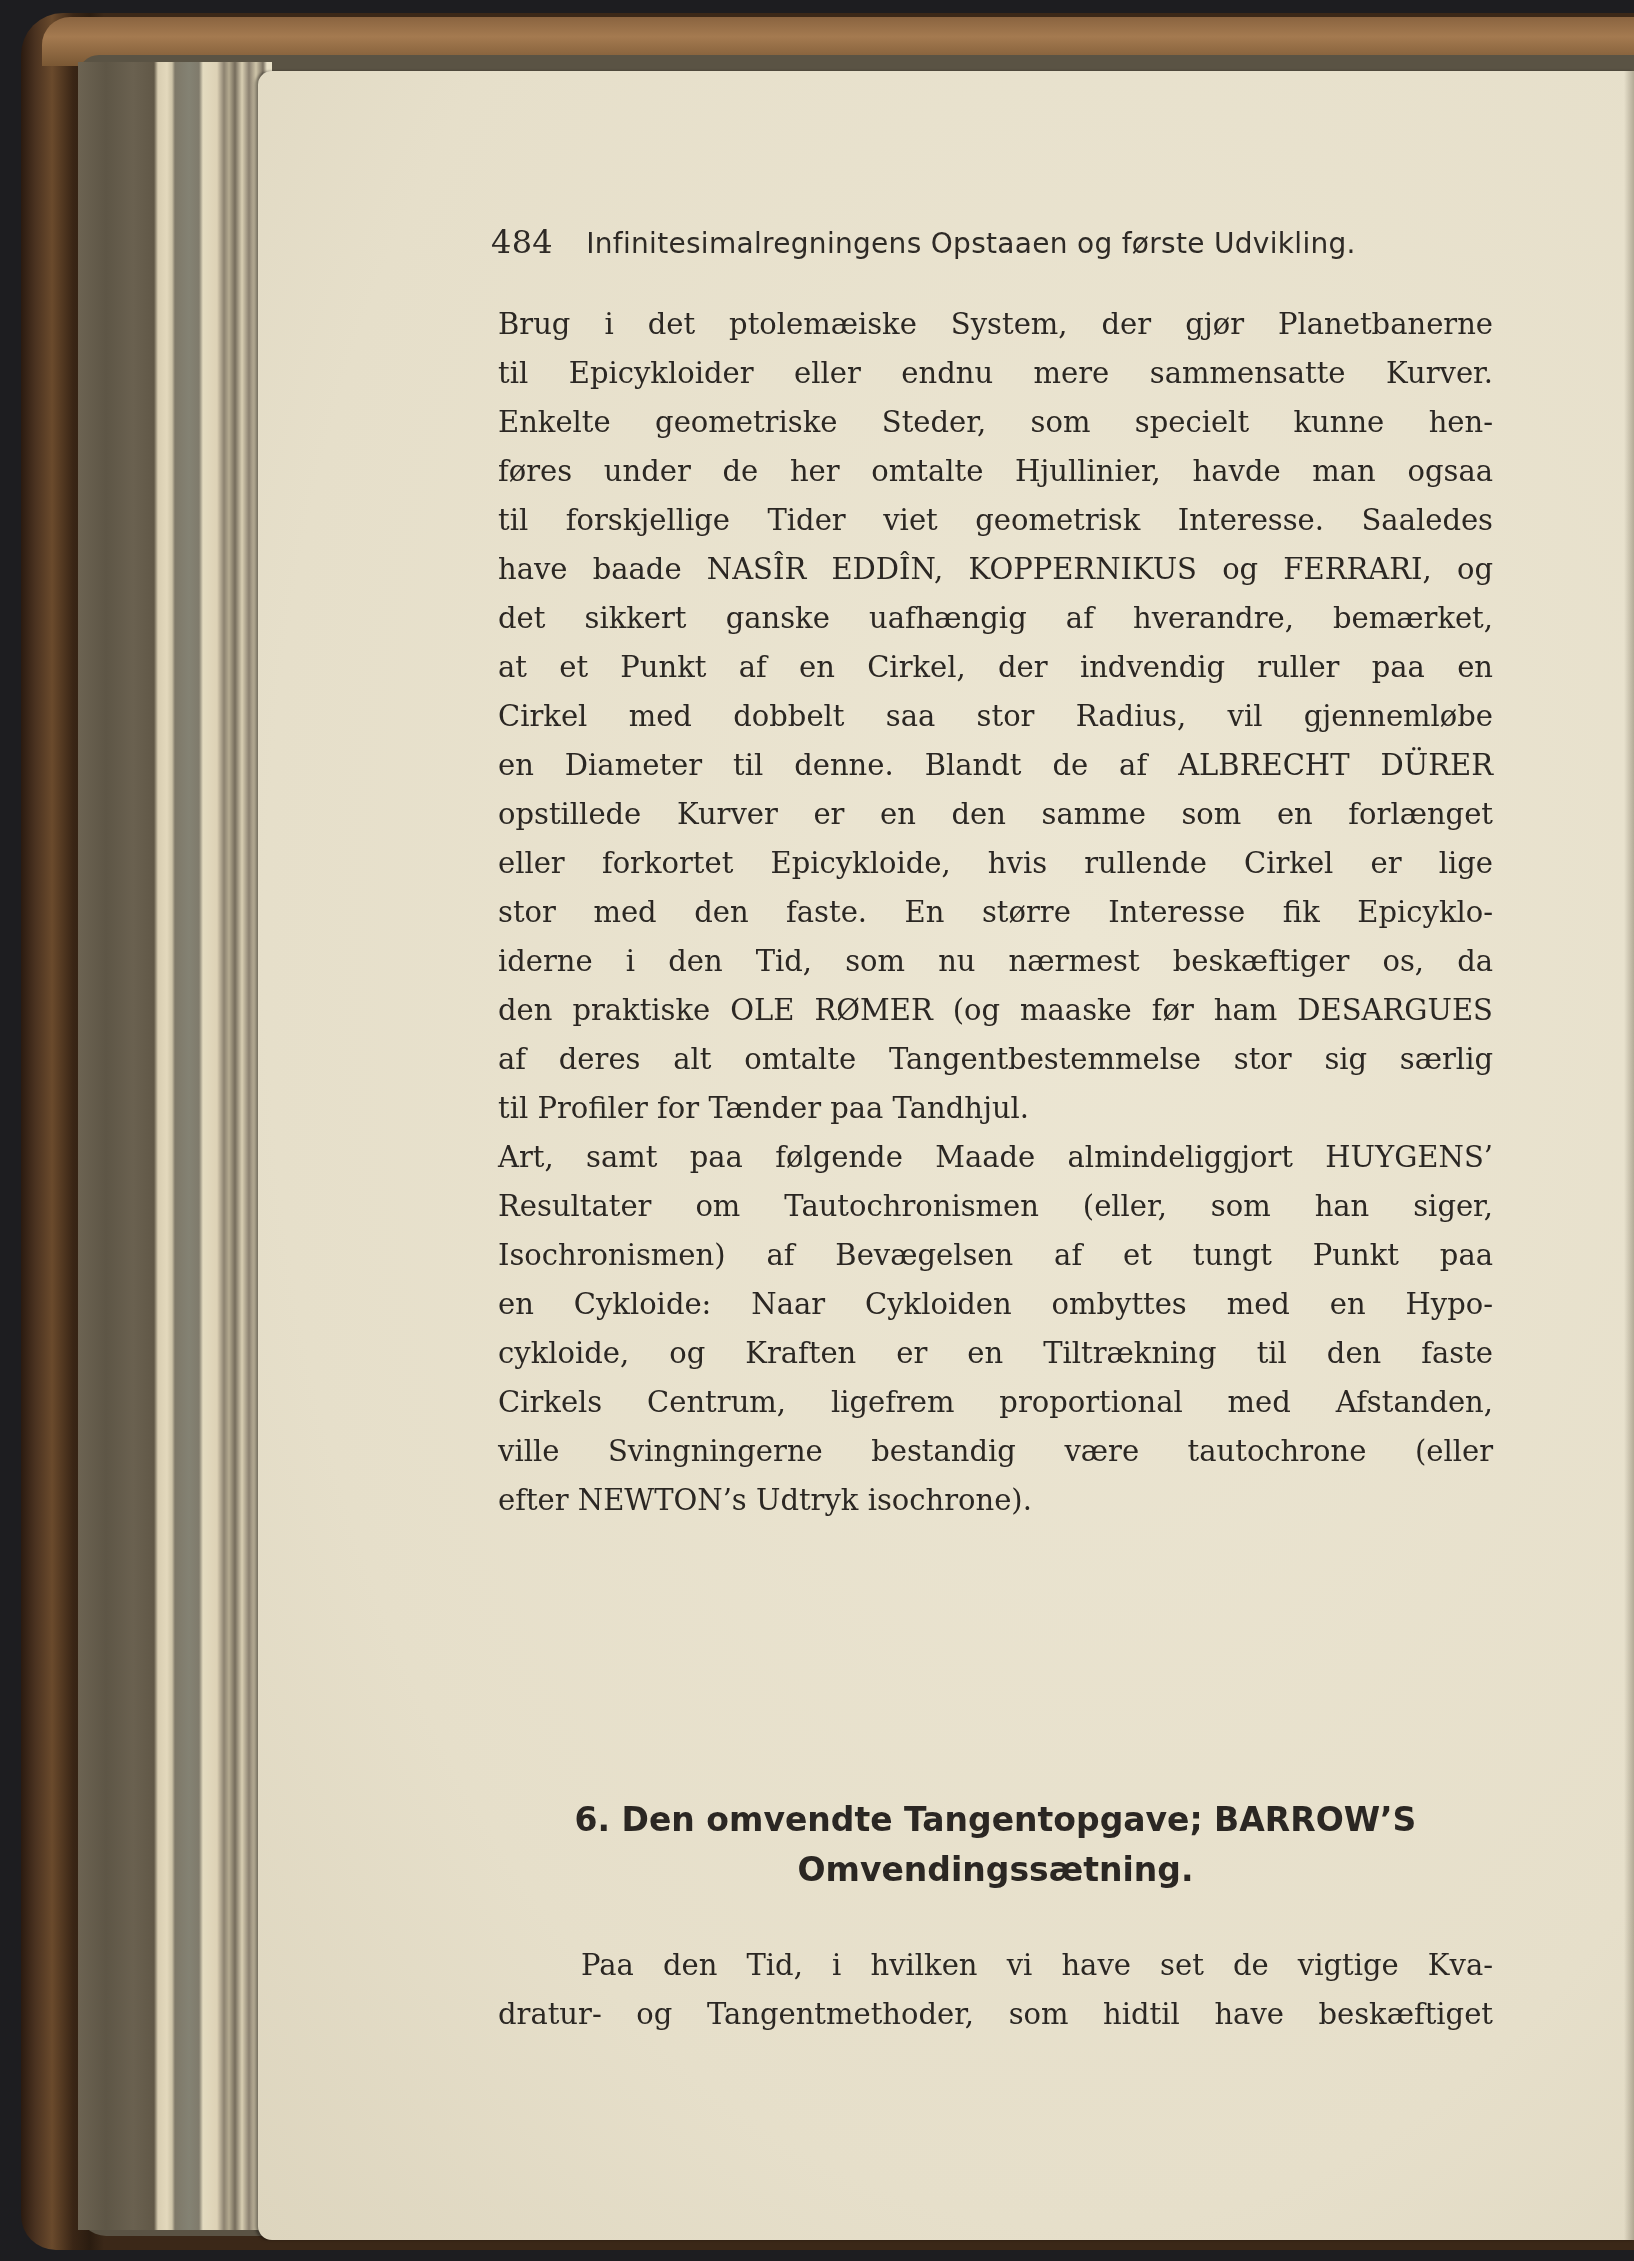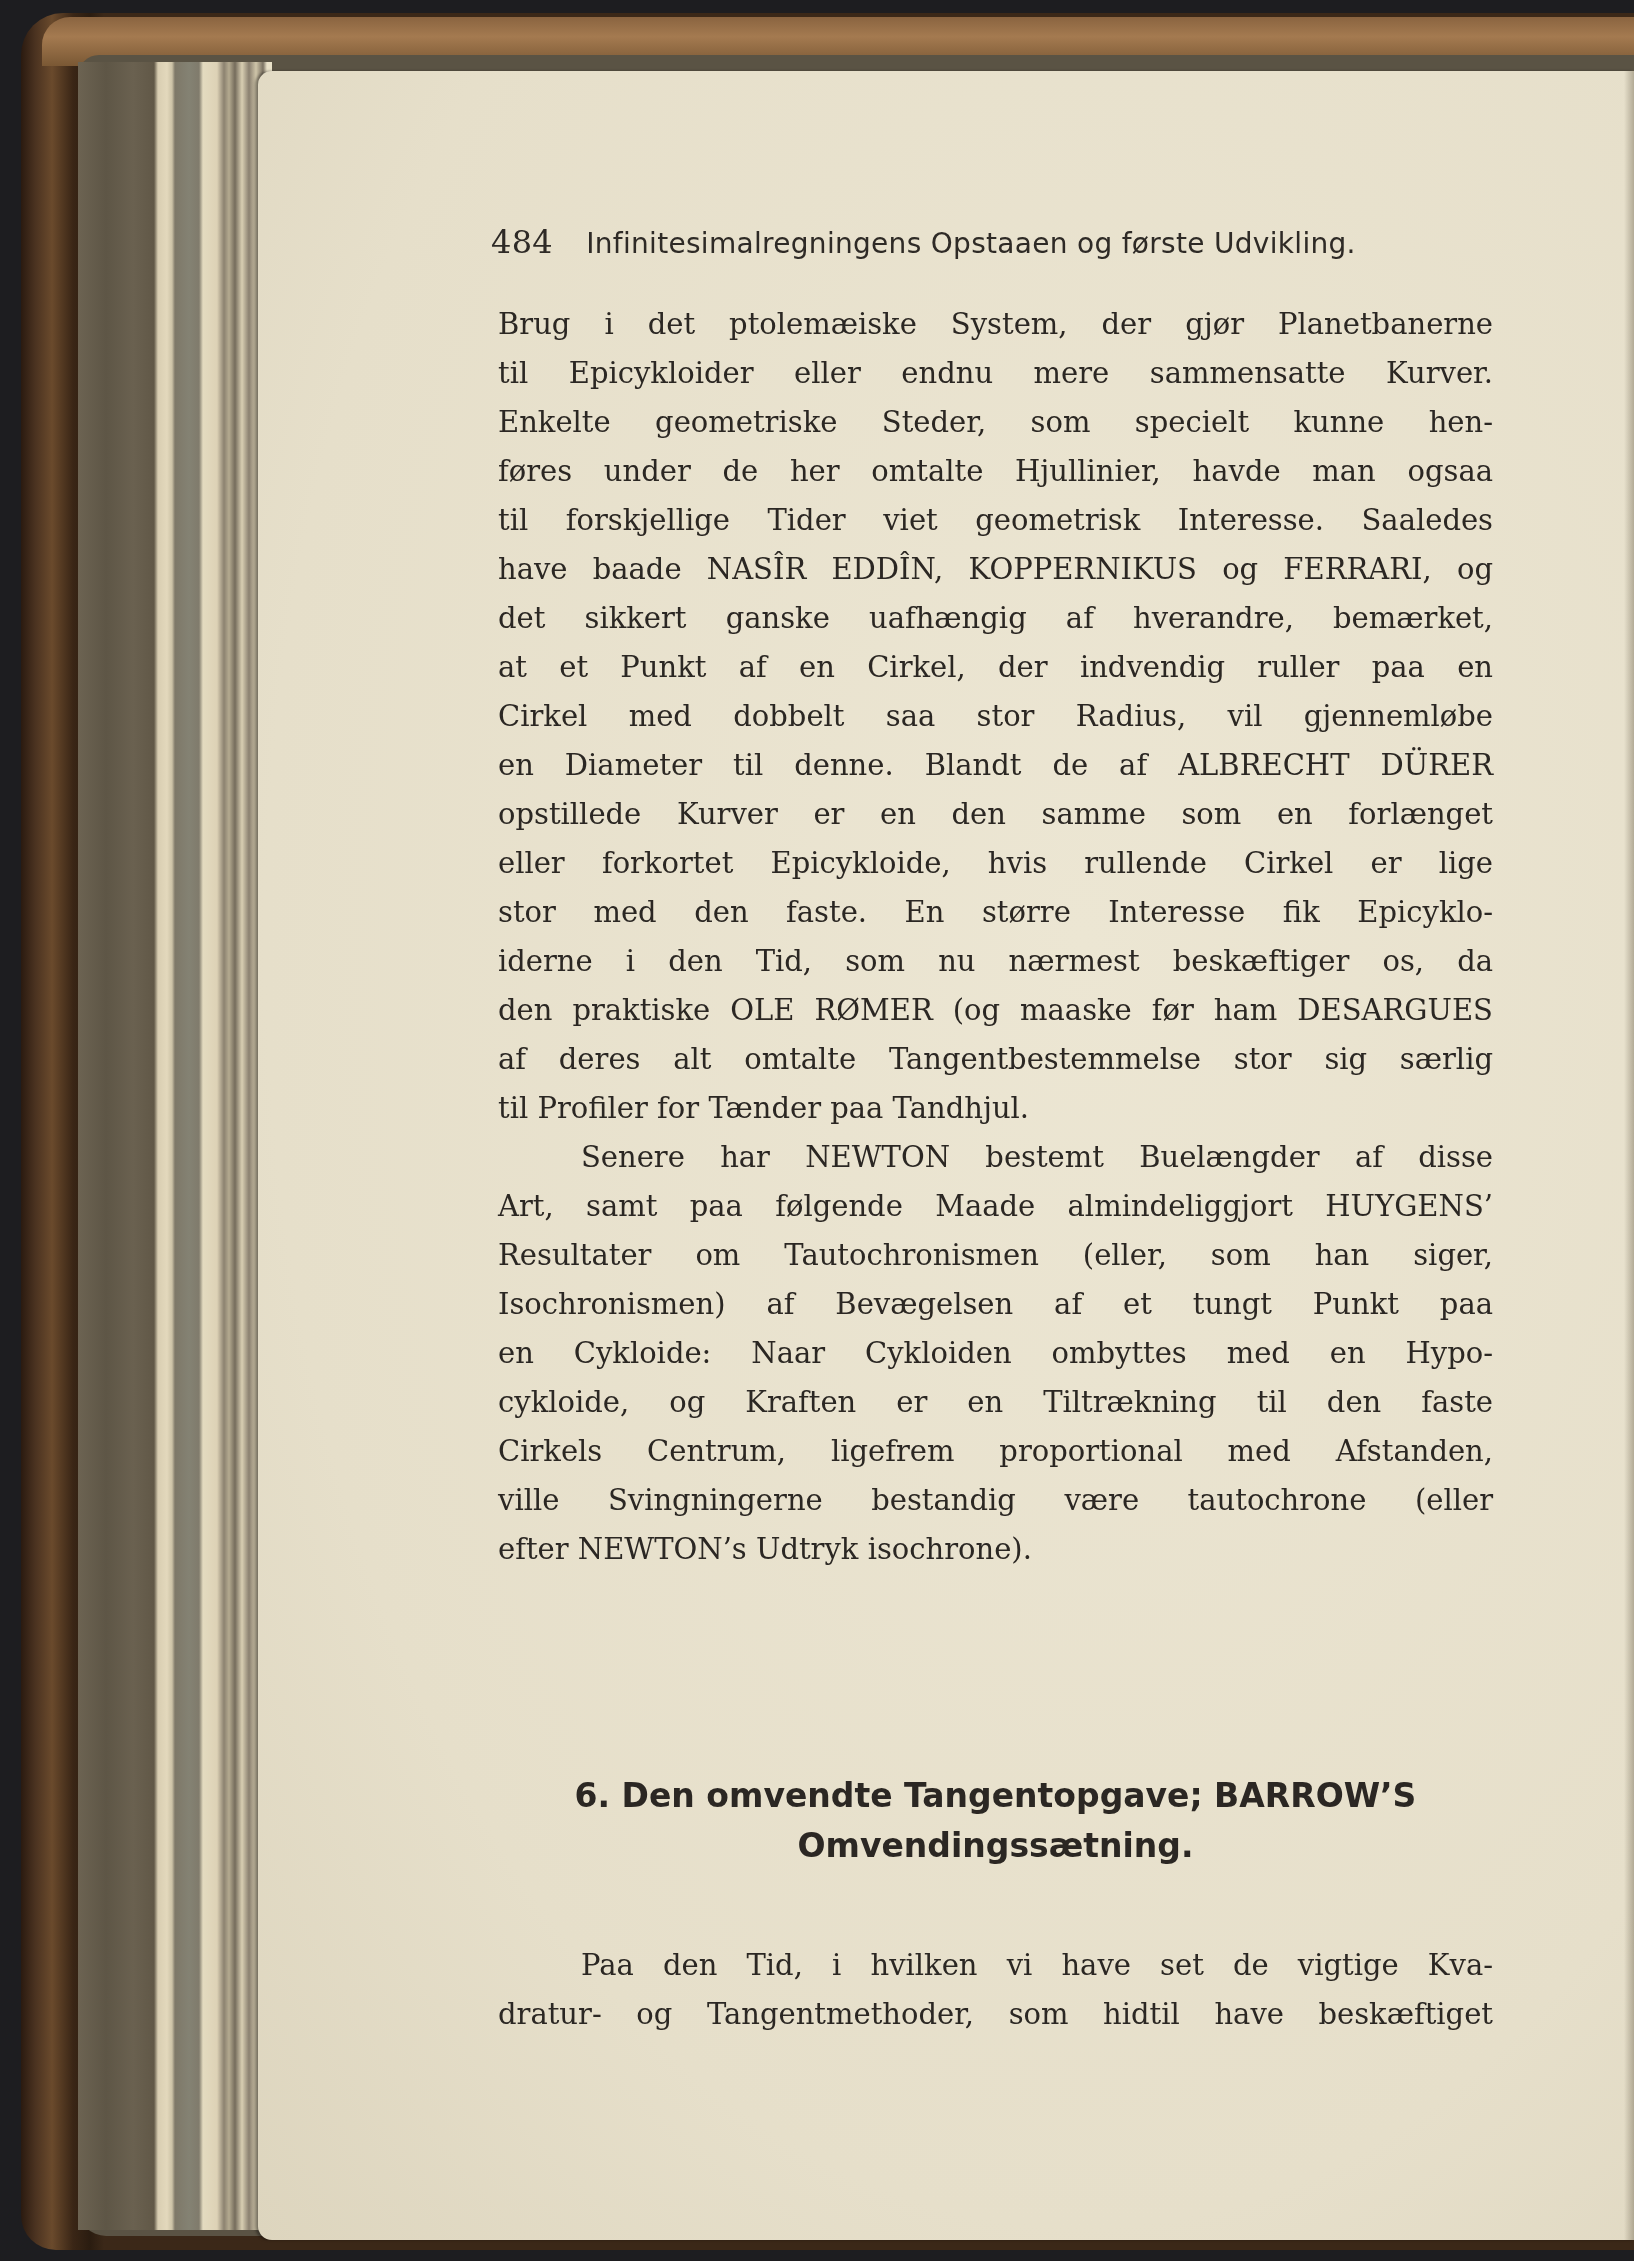--- a/index.html
+++ b/index.html
@@ -61,21 +61,21 @@
     display: block; height: 49px; line-height: 49px;
     font-size: 29px; white-space: nowrap;
     text-align: justify; text-align-last: justify;
     color: #2b2723;
   }
   .line.last { text-align-last: left; }
   .line.indent { padding-left: 83px; }
   .heading {
     position: absolute; left: 498px; width: 995px; text-align: center;
     font-family: "DejaVu Sans", "Liberation Sans", sans-serif;
-    font-weight: bold; font-size: 33px; color: #2b2723;
+    font-weight: bold; font-size: 33px; color: #2b2723; margin-top: 24px;
   }
   .heading1 { top: 1776px; }
   .heading2 { top: 1826px; }
   .text-block2 { position: absolute; left: 498px; top: 1941px; width: 995px; }
 </style>
 </head>
 <body>
 
 <div class="cover"></div>
 <div class="cover-top"></div>
@@ -102,21 +102,20 @@
   <span class="line">at et Punkt af en Cirkel, der indvendig ruller paa en</span>
   <span class="line">Cirkel med dobbelt saa stor Radius, vil gjennemløbe</span>
   <span class="line">en Diameter til denne. Blandt de af ALBRECHT DÜRER</span>
   <span class="line">opstillede Kurver er en den samme som en forlænget</span>
   <span class="line">eller forkortet Epicykloide, hvis rullende Cirkel er lige</span>
   <span class="line">stor med den faste. En større Interesse fik Epicyklo-</span>
   <span class="line">iderne i den Tid, som nu nærmest beskæftiger os, da</span>
   <span class="line">den praktiske OLE RØMER (og maaske før ham DESARGUES</span>
   <span class="line">af deres alt omtalte Tangentbestemmelse stor sig særlig</span>
   <span class="line last">til Profiler for Tænder paa Tandhjul.</span>
-  <span class="line indent">Senere har NEWTON bestemt Buelængder af disse</span>
   <span class="line">Art, samt paa følgende Maade almindeliggjort HUYGENS’</span>
   <span class="line">Resultater om Tautochronismen (eller, som han siger,</span>
   <span class="line">Isochronismen) af Bevægelsen af et tungt Punkt paa</span>
   <span class="line">en Cykloide: Naar Cykloiden ombyttes med en Hypo-</span>
   <span class="line">cykloide, og Kraften er en Tiltrækning til den faste</span>
   <span class="line">Cirkels Centrum, ligefrem proportional med Afstanden,</span>
   <span class="line">ville Svingningerne bestandig være tautochrone (eller</span>
   <span class="line last">efter NEWTON’s Udtryk isochrone).</span>
 </div>
 

